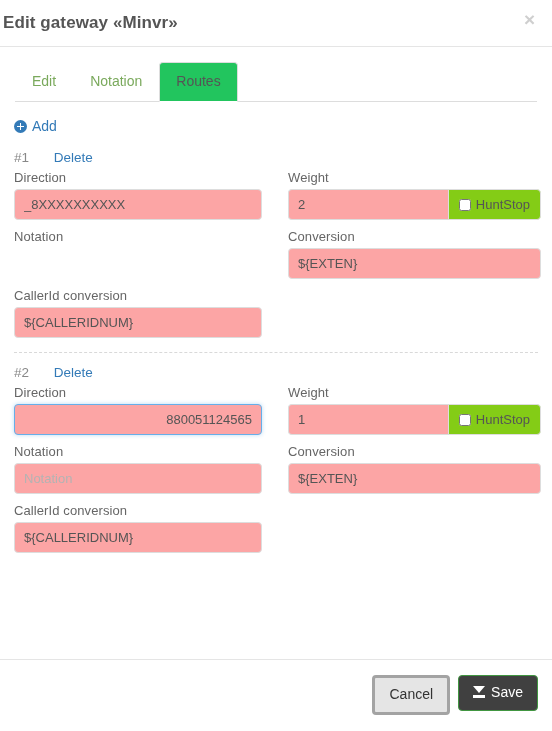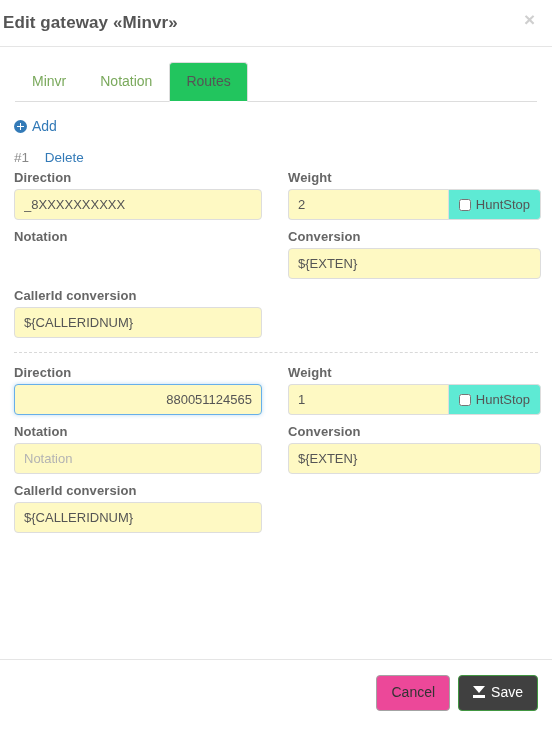--- a/index.html
+++ b/index.html
@@ -122,52 +122,52 @@
 
   .route-head {
     font-size: 13.5px;
     color: #888888;
     margin-bottom: 5px;
   }
   .route-head .delete-link {
     color: #337ab7;
     text-decoration: none;
     cursor: pointer;
-    margin-left: 12px;
+    margin-left: 21px;
   }
 
   .form-row {
     display: flex;
     gap: 26px;
     margin-bottom: 9px;
   }
   .col {
     width: 248px;
     flex: none;
   }
   .col.right {
     width: 253px;
   }
   label.ctl-label {
     display: block;
     font-size: 13px;
-    font-weight: bold;
+    font-weight: normal;
     color: #666666;
     margin-bottom: 4px;
     letter-spacing: .1px;
   }
   input.form-control {
     display: block;
     width: 100%;
     height: 31px;
     padding: 5px 9px;
     font-size: 13px;
     font-family: "Liberation Sans", sans-serif;
     color: #555555;
-    background: #fef9c3;
+    background: #fca5a5;
     border: 1px solid #dddddd;
     border-radius: 4px;
     outline: none;
   }
   input.form-control::placeholder {
     color: #b3b3b3;
   }
   input.form-control.focused {
     border-color: #66afe9;
     box-shadow: 0 0 4px rgba(102,175,233,.45);
@@ -186,21 +186,21 @@
     flex: 1 1 auto;
     min-width: 0;
   }
   .input-addon {
     display: flex;
     align-items: center;
     gap: 5px;
     flex: none;
     padding: 0 10px;
     height: 31px;
-    background: #5eead4;
+    background: #84cc16;
     border: 1px solid #dddddd;
     border-radius: 0 4px 4px 0;
     font-size: 13px;
     color: #555555;
     white-space: nowrap;
     cursor: pointer;
   }
   .input-addon input[type="checkbox"] {
     margin: 0;
     width: 12px;
@@ -234,22 +234,22 @@
     line-height: 1.42;
     padding: 7px 14px;
     border-radius: 4px;
     cursor: pointer;
     display: inline-flex;
     align-items: center;
     gap: 6px;
   }
   .btn-default {
     color: #333333;
-    background: #ec4899;
-    border: 1px solid #a3a3a3;
+    background: #e5e5e5;
+    border: 3px solid #a3a3a3;
   }
   .btn-success {
     color: #ffffff;
     background: #404040;
     border: 1px solid #419641;
   }
   .icon-download {
     display: inline-block;
     width: 12px;
     height: 13px;
@@ -283,21 +283,21 @@
 <body>
 
 <div class="modal-header">
   <span class="modal-title">Edit gateway «Minvr»</span>
   <button class="close-btn">×</button>
 </div>
 
 <div class="tabs-wrap">
   <ul class="nav-tabs">
     <li>
-      <a>Minvr</a>
+      <a>Edit</a>
     </li>
     <li>
       <a>Notation</a>
     </li>
     <li class="active">
       <a>Routes</a>
     </li>
   </ul>
 </div>
 
@@ -348,20 +348,24 @@
         <input class="form-control" type="text" value="${CALLERIDNUM}" style="">
       </div>
       <div class="col right"></div>
     </div>
   </div>
 
   <hr class="divider-dashed">
 
   
   <div>
+    <div class="route-head">
+      <span>#2</span>
+      <a class="delete-link">Delete</a>
+    </div>
 
     <div class="form-row">
       <div class="col">
         <label class="ctl-label">Direction</label>
         <input class="form-control focused" type="text" value="880051124565" style="">
       </div>
       <div class="col right">
         <label class="ctl-label">Weight</label>
         <div class="input-group">
           <input class="form-control" type="text" value="1" style="">

